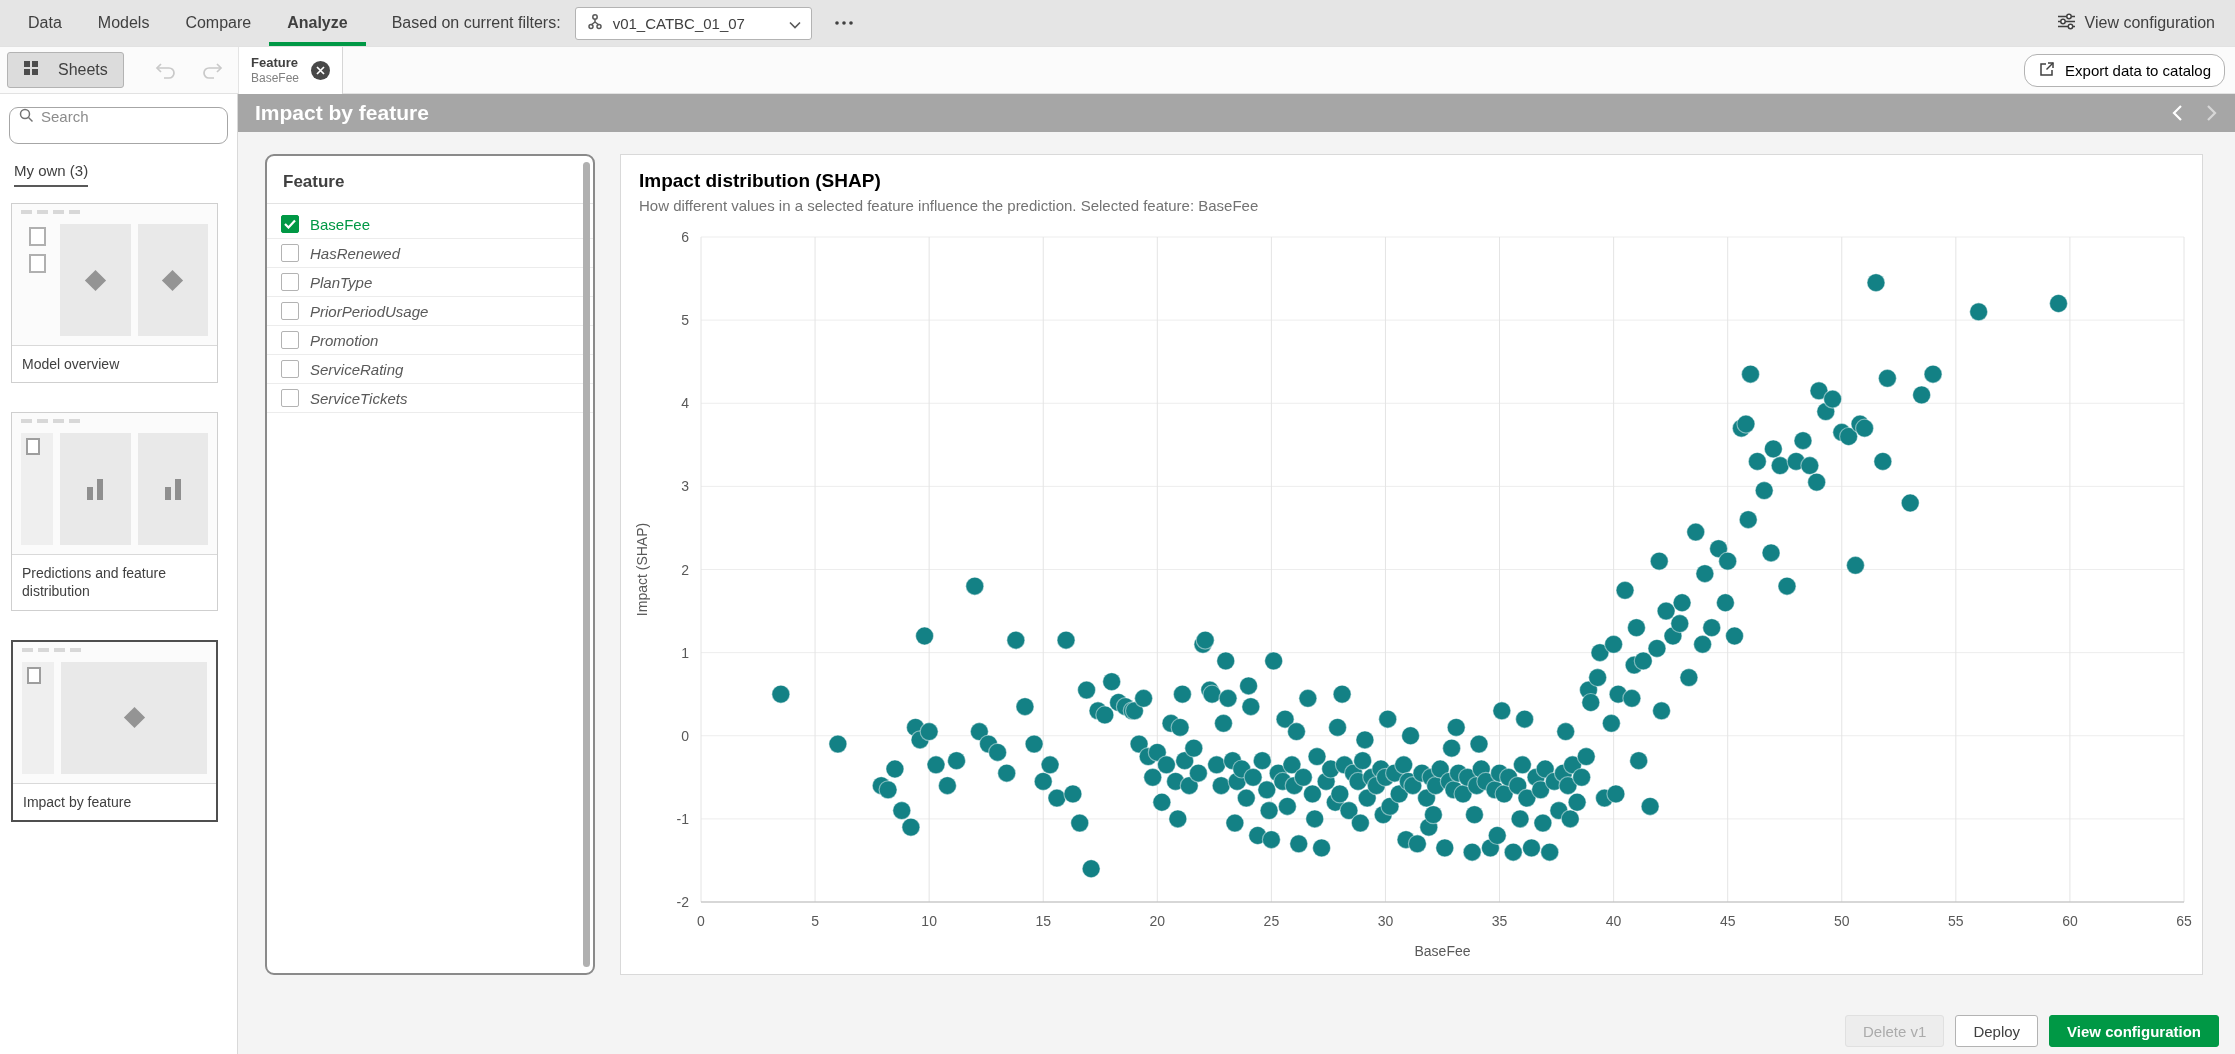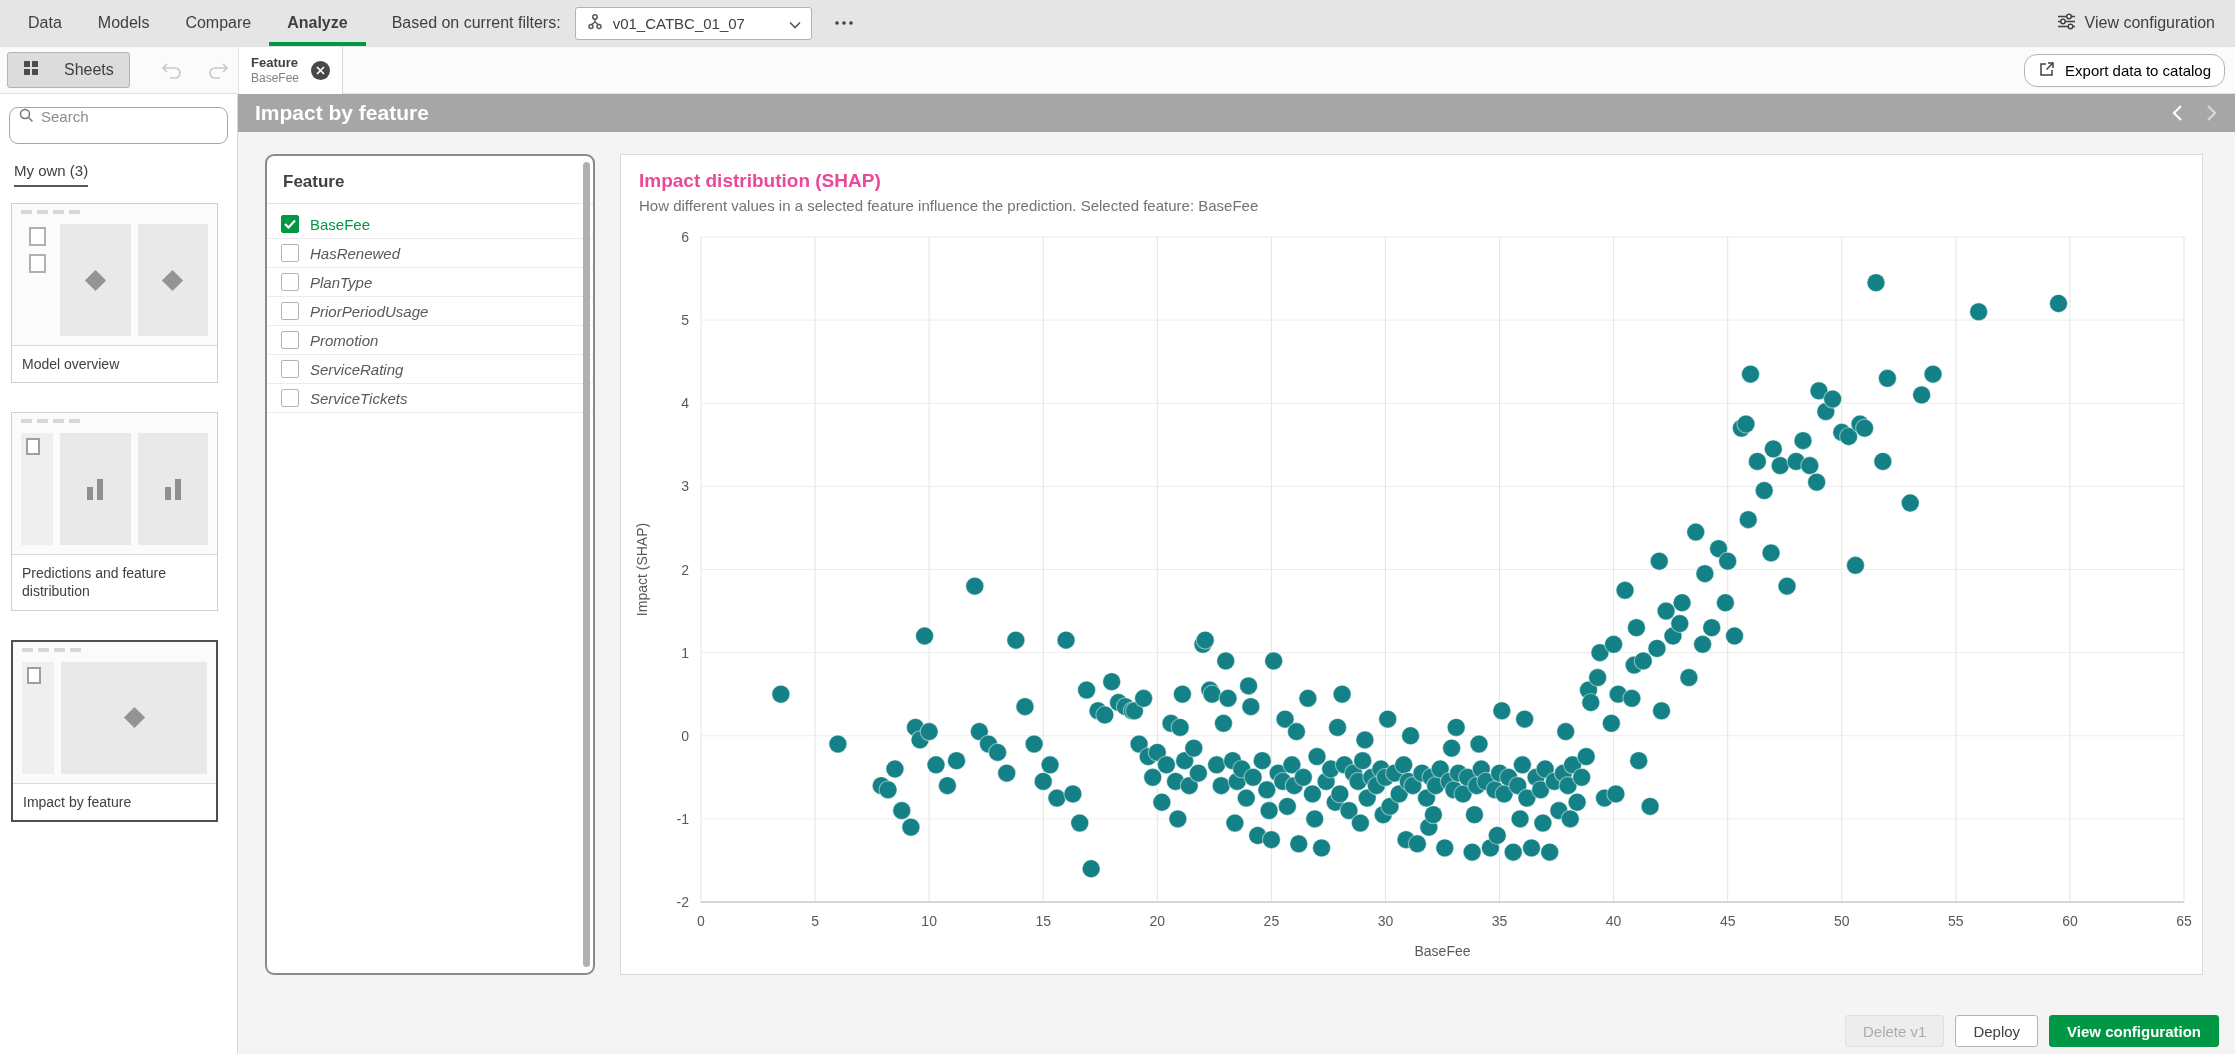--- a/index.html
+++ b/index.html
@@ -20,21 +20,21 @@
   .model-dropdown .dd-caret { margin-left:auto; }
   .more-btn { margin-left:14px; width:36px; height:33px; border:0; background:transparent;
     display:flex; align-items:center; justify-content:center; cursor:pointer; border-radius:3px; }
   .view-config-top { margin-left:auto; margin-right:20px; display:flex; align-items:center;
     gap:9px; font-size:16px; cursor:pointer; }
 
   
   .toolbar2 { position:absolute; top:47px; left:0; right:0; height:47px; background:#fbfbfb;
     border-bottom:1px solid #e2e2e2; display:flex; align-items:center; z-index:4; }
   .sheets-btn { margin-left:7px; height:36px; padding:0 15px; background:#dcdcdc;
-    border:1px solid #b3b3b3; border-radius:3px; display:flex; align-items:center; gap:25px;
+    border:1px solid #b3b3b3; border-radius:3px; display:flex; align-items:center; gap:19px;
     font-size:16px; color:#404040; cursor:pointer; }
   .ghost-icons { display:flex; margin-left:24px; gap:10px; }
   .ghost-btn { width:36px; height:36px; border:0; background:transparent; display:flex;
     align-items:center; justify-content:center; border-radius:3px; }
   .selection-chip { position:absolute; left:238px; top:0; height:47px; background:#fff;
     border-left:1px solid #e4e4e4; border-right:1px solid #d6d6d6;
     padding:0 12px; display:flex; align-items:center; gap:12px; cursor:pointer; }
   .chip-text { display:flex; flex-direction:column; line-height:1.25; }
   .chip-field { font-size:13px; font-weight:bold; color:#404040; }
   .chip-value { font-size:12px; color:#808080; }
@@ -97,21 +97,21 @@
   .feature-row .flabel { color:#595959; font-style:italic; }
   .feature-row.checked .flabel { color:#009845; font-style:normal; }
   .cbox { width:18px; height:18px; border-radius:2px; border:1px solid #b3b3b3; background:#fff;
     display:flex; align-items:center; justify-content:center; flex:0 0 auto; }
   .cbox.on { background:#009845; border-color:#009845; }
   .fp-scrollbar { position:absolute; right:3px; top:6px; bottom:6px; width:7px;
     background:#b0b0b0; border-radius:4px; }
 
   .chart-card { position:absolute; left:382px; top:22px; width:1583px; height:821px;
     background:#fff; border:1px solid #d9d9d9; }
-  .cc-title { padding:15px 18px 0 18px; font-size:19px; font-weight:bold; color:#ec4899; }
+  .cc-title { padding:15px 18px 0 18px; font-size:19px; font-weight:bold; color:#000000; }
   .cc-sub { padding:5px 18px 0 18px; font-size:15px; color:#737373; }
   .plot-svg { position:absolute; left:0; top:62px; }
 
   .footer-buttons { position:absolute; right:16px; bottom:7px; display:flex; gap:11px; }
   .btn { height:32px; padding:0 17px; border-radius:3px; font-size:15px;
     font-family:"Liberation Sans", sans-serif; cursor:pointer; }
   .btn.disabled { background:#ededed; border:1px solid #e0e0e0; color:#ababab; cursor:default; }
   .btn.secondary { background:#fff; border:1px solid #b3b3b3; color:#404040; }
   .btn.primary { background:#009845; border:1px solid #009845; color:#fff; font-weight:bold; }
 </style>

